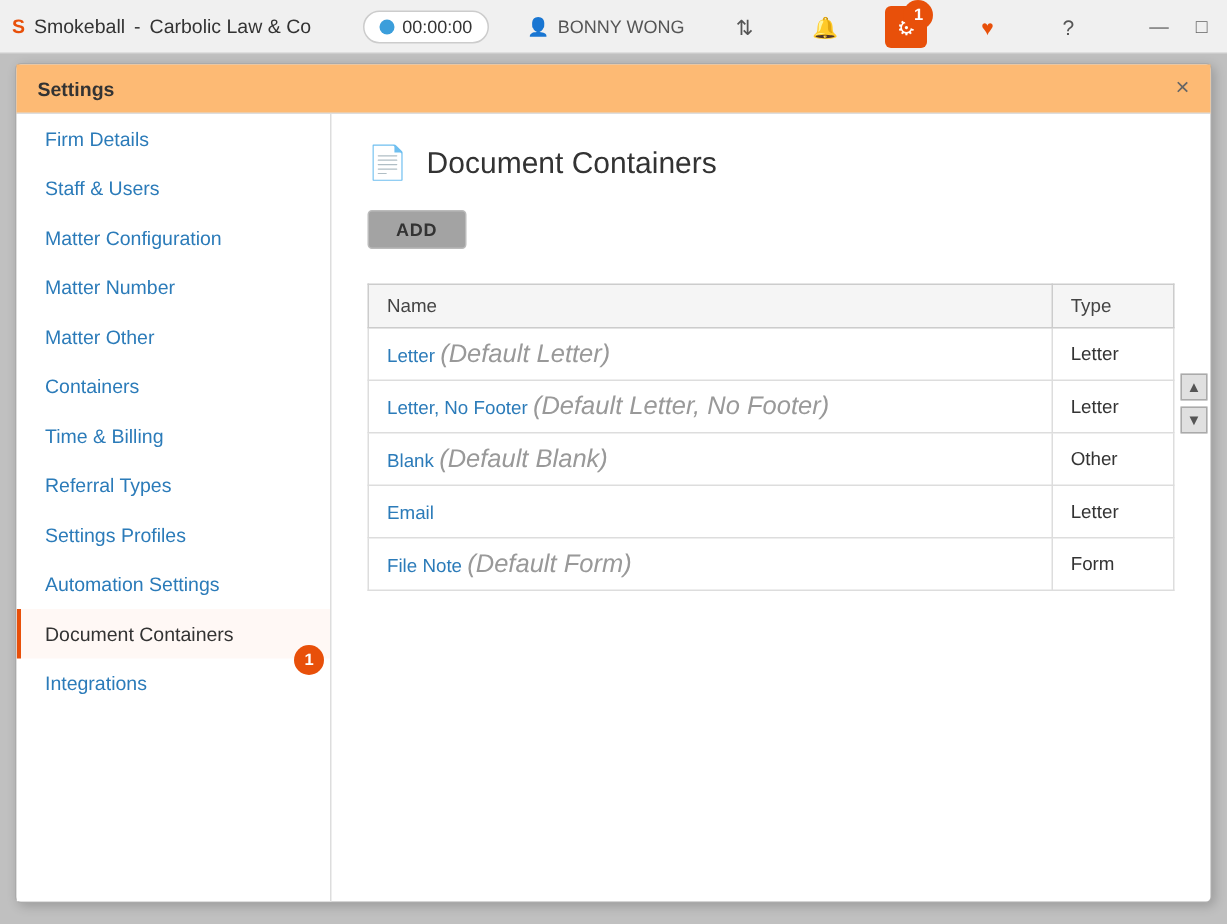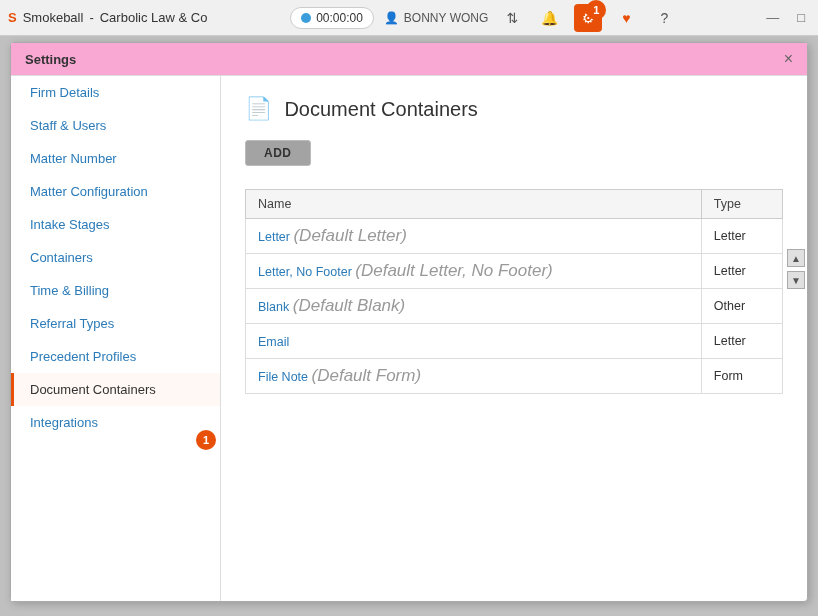--- a/index.html
+++ b/index.html
@@ -25,21 +25,21 @@
     .titlebar-left {
       display: flex;
       align-items: center;
       gap: 6px;
       font-size: 13px;
       color: #333;
     }
     .titlebar-center {
       display: flex;
       align-items: center;
-      gap: 10px;
+      gap: 26px;
     }
     .timer-badge {
       background: #fff;
       border: 1px solid #ccc;
       border-radius: 12px;
       padding: 3px 10px;
       display: flex;
       align-items: center;
       gap: 5px;
       font-size: 12px;
@@ -95,21 +95,21 @@
       display: flex;
       flex-direction: column;
       box-shadow: 2px 2px 8px rgba(0,0,0,0.2);
     }
     .dialog-header {
       display: flex;
       align-items: center;
       justify-content: space-between;
       padding: 8px 14px;
       border-bottom: 1px solid #ddd;
-      background: #f9a8d4;
+      background: #fdba74;
     }
     .dialog-title {
       font-size: 13px;
       font-weight: 600;
       color: #333;
       display: flex;
       align-items: center;
       gap: 8px;
     }
     .dialog-close {
@@ -303,39 +303,42 @@
   <div class="dialog-body">
 
     <div class="sidebar">
       <div class="sidebar-item">
         <span>Firm Details</span>
       </div>
       <div class="sidebar-item">
         <span>Staff &amp; Users</span>
       </div>
       <div class="sidebar-item">
+        <span>Matter Configuration</span>
+      </div>
+      <div class="sidebar-item">
         <span>Matter Number</span>
       </div>
       <div class="sidebar-item">
-        <span>Matter Configuration</span>
-      </div>
-      <div class="sidebar-item">
-        <span>Intake Stages</span>
+        <span>Matter Other</span>
       </div>
       <div class="sidebar-item">
         <span>Containers</span>
       </div>
       <div class="sidebar-item">
         <span>Time &amp; Billing</span>
       </div>
       <div class="sidebar-item">
         <span>Referral Types</span>
       </div>
       <div class="sidebar-item">
-        <span>Precedent Profiles</span>
+        <span>Settings Profiles</span>
+      </div>
+      <div class="sidebar-item">
+        <span>Automation Settings</span>
       </div>
       <div class="sidebar-item active">
         <span>Document Containers</span>
       </div>
       <div class="sidebar-item">
         <span>Integrations</span>
       </div>
     </div>
 
     <div class="main-content">

